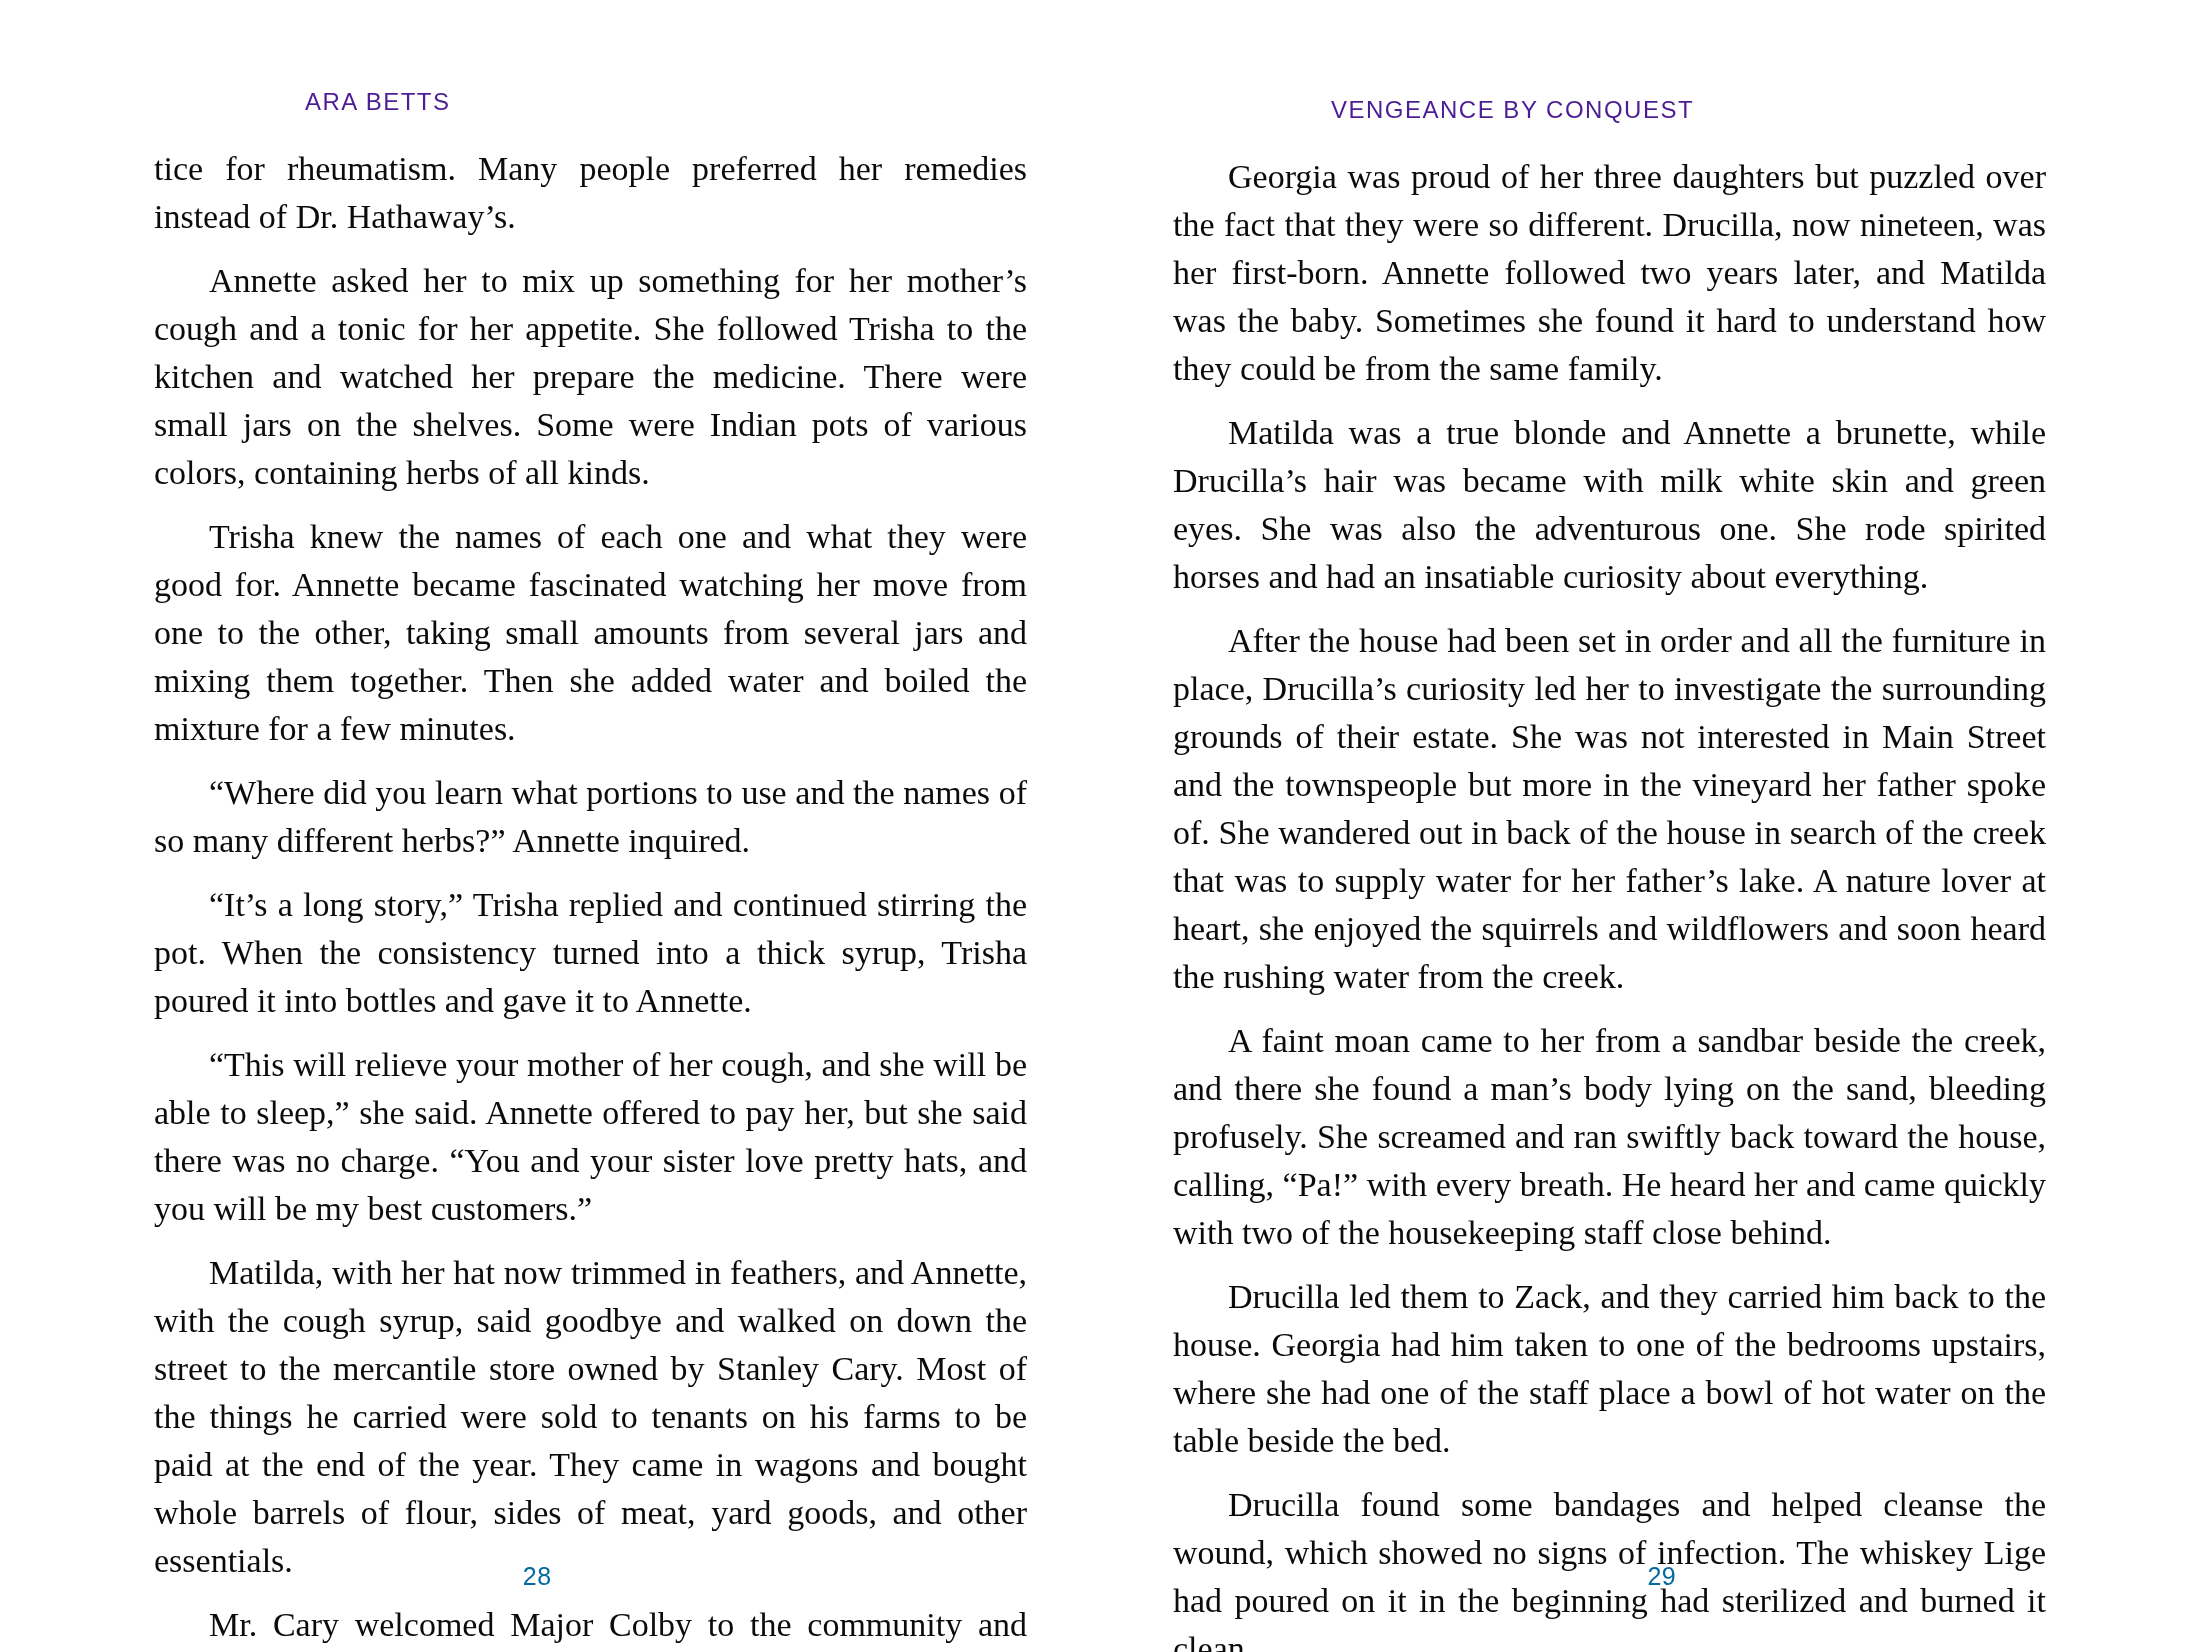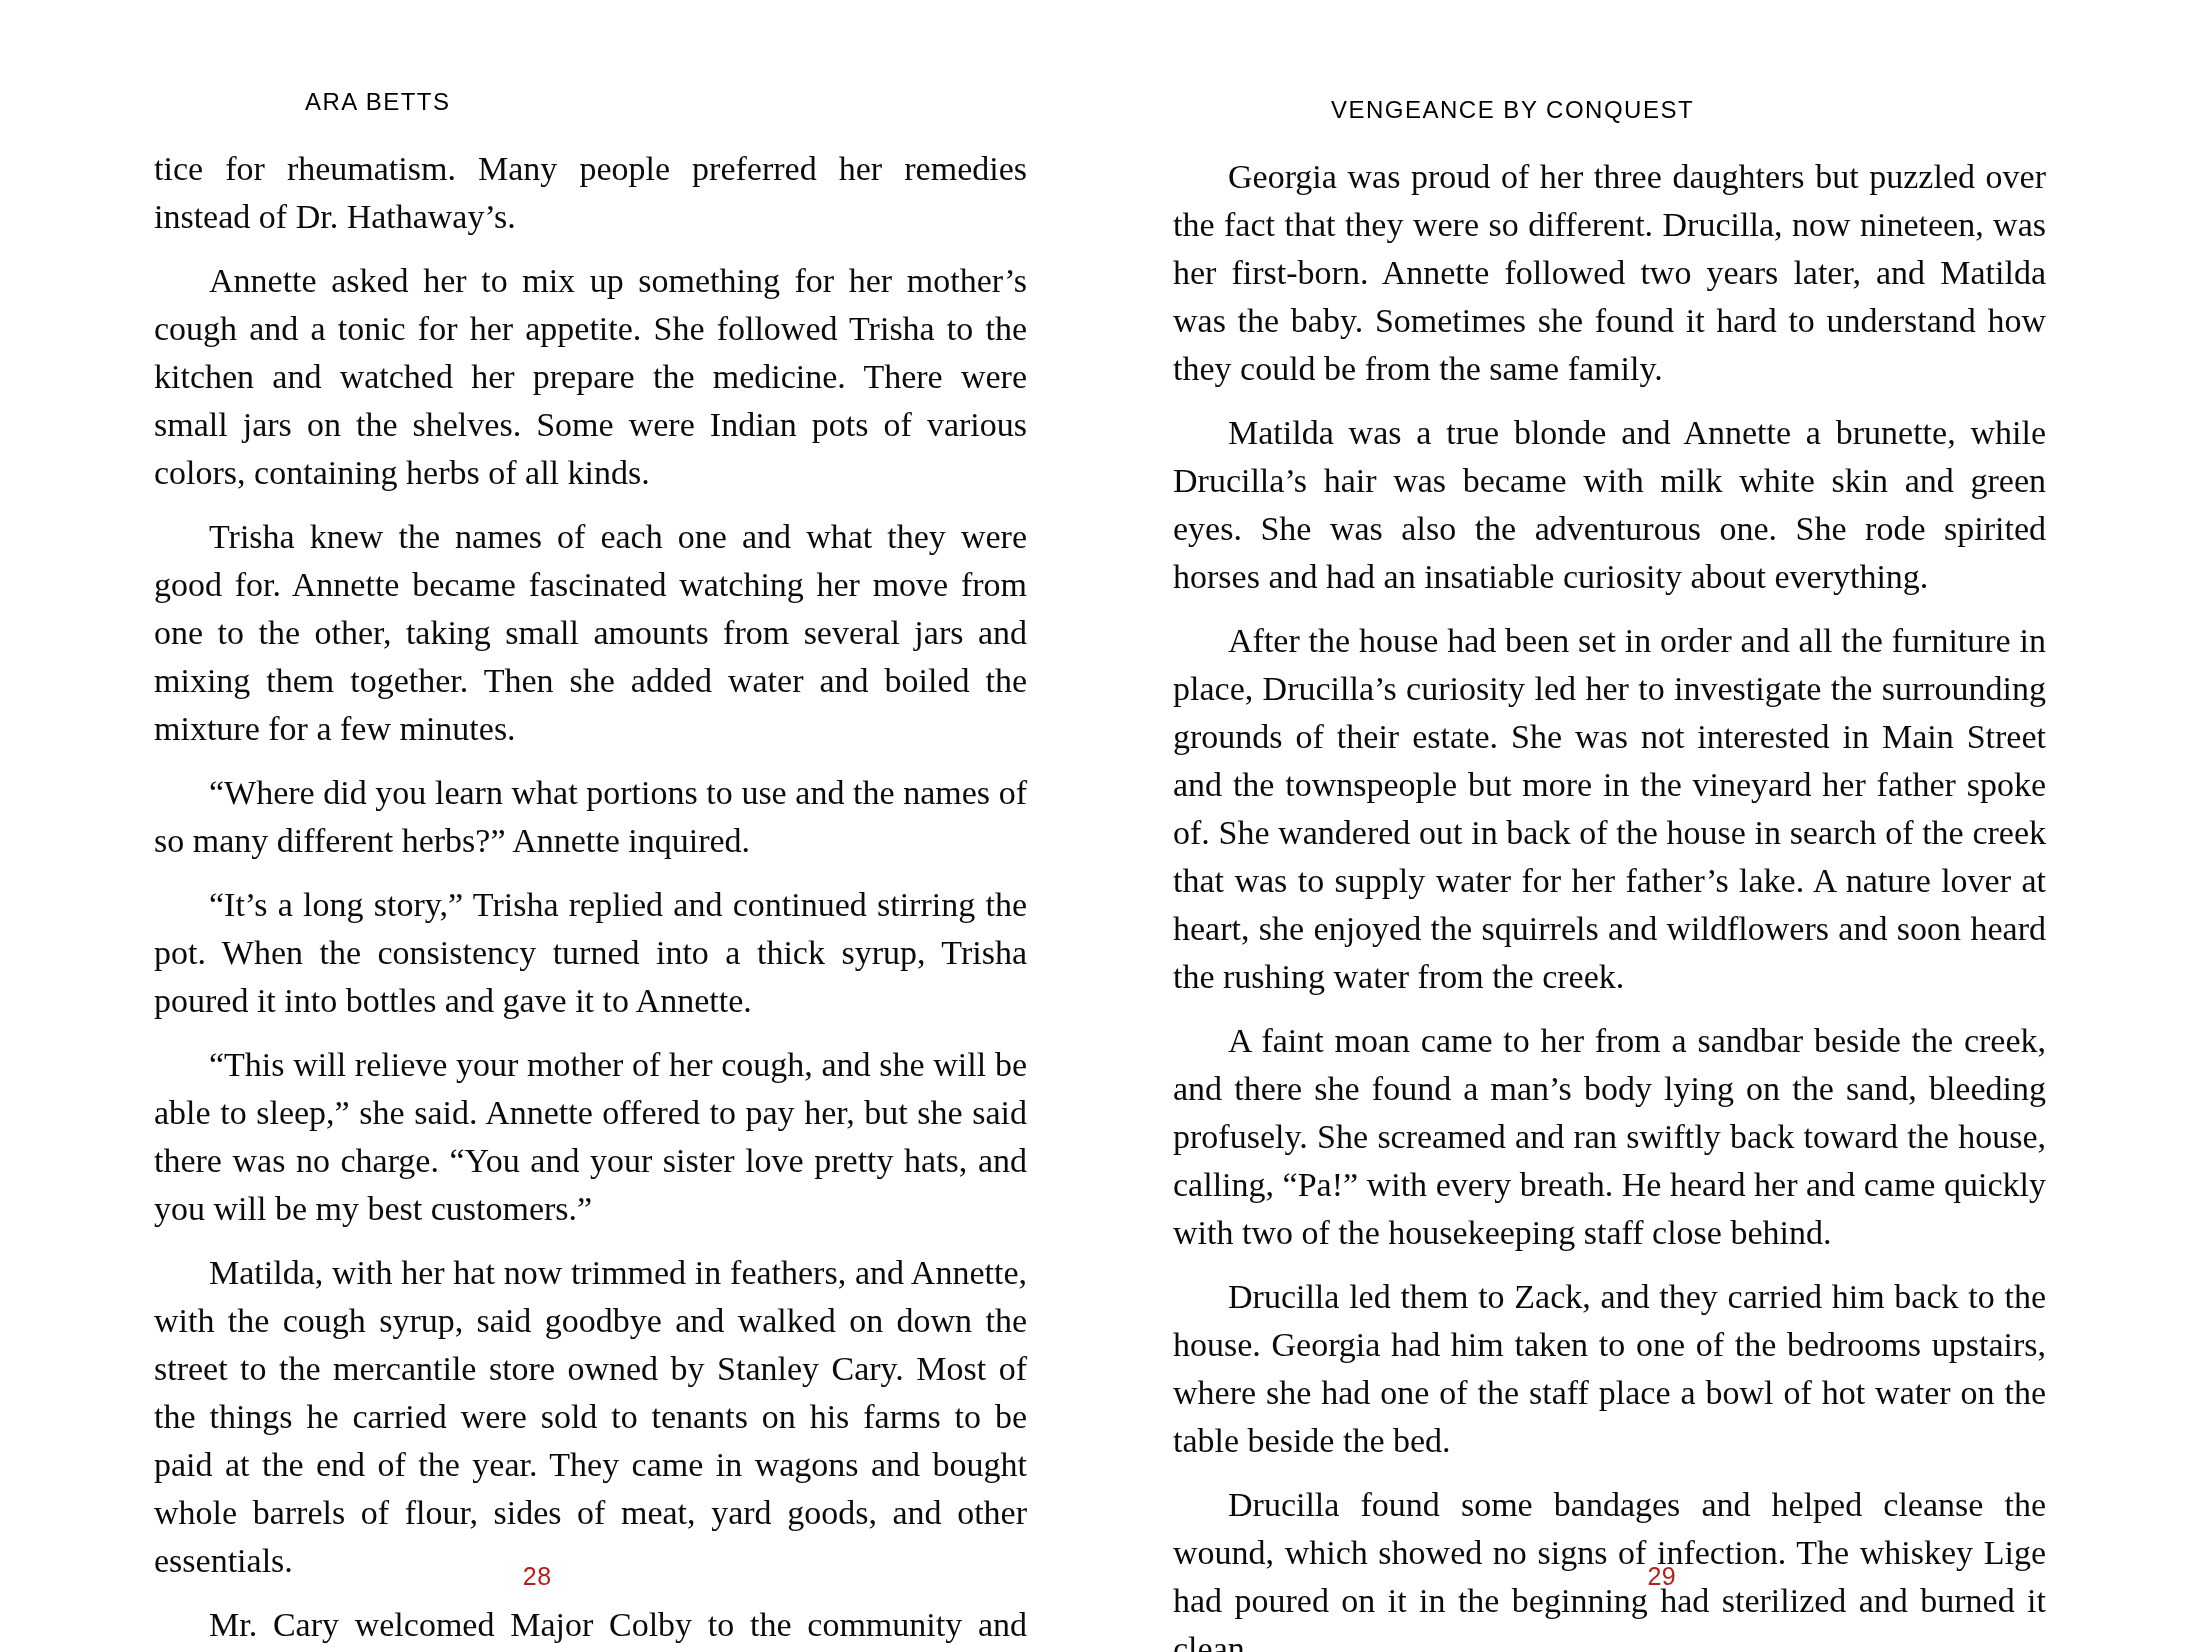--- a/index.html
+++ b/index.html
@@ -34,21 +34,21 @@
   }
   .page-right {
     padding: 8px 142px 0 55px;
   }
 
   
   .running-head {
     font-family: "Liberation Sans", sans-serif;
     font-size: 24px;
     letter-spacing: 1.5px;
-    color: #000000;
+    color: #4c1d95;
     height: 42px;
     line-height: 42px;
     margin-top: 81px;
     white-space: nowrap;
   }
   .page-left .running-head {
     text-align: left;
     padding-left: 167px;
   }
   .page-right .running-head {
@@ -80,21 +80,21 @@
   }
   
 
   
   .folio {
     position: absolute;
     bottom: 62px;
     font-family: "Liberation Sans", sans-serif;
     font-size: 25px;
     letter-spacing: 0.5px;
-    color: #b91c1c;
+    color: #0369a1;
   }
   .page-left .folio {
     left: 0;
     right: 0;
     text-align: center;
     padding-right: 27.5px;
   }
   .page-right .folio {
     left: 3px;
     right: 0;

